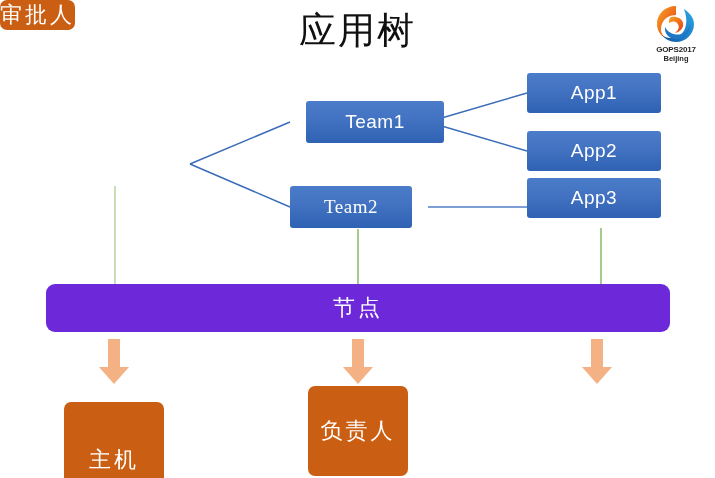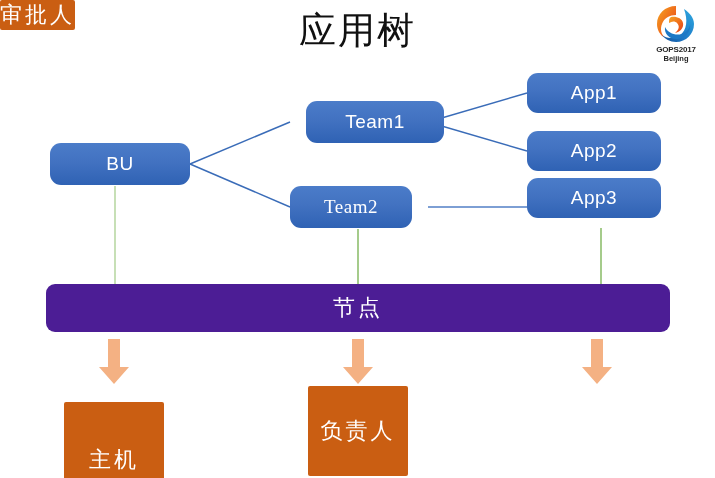--- a/index.html
+++ b/index.html
@@ -73,33 +73,33 @@
     box-sizing: border-box;
     display: flex;
     align-items: center;
     justify-content: center;
     color: #ffffff;
     text-align: center;
     white-space: nowrap;
   }
   .blue {
     background: linear-gradient(to bottom, #4b7cc9 0%, #4272c1 45%, #2f62b4 100%);
-    border-radius: 11px;
+    border-radius: 3px;
     font-size: 19px;
     letter-spacing: 0.5px;
   }
   .green {
-    background: #4c1d95;
+    background: #6d28d9;
     border-radius: 9px;
     font-size: 22px;
     letter-spacing: 3px;
   }
   .orange {
     background: #ca5e12;
-    border-radius: 2px;
+    border-radius: 7px;
     font-size: 22px;
     letter-spacing: 3px;
   }
 
   
   #node-bu    { left: 50px;  top: 143px; width: 140px; height: 42px; }
   #node-team1 { left: 290px; top: 101px; width: 138px; height: 42px; margin-left: 16px; }
   #node-team2 { left: 290px; top: 186px; width: 122px; height: 42px; font-family: Liberation Serif, serif; }
   #node-app1  { left: 527px; top: 73px;  width: 134px; height: 40px; }
   #node-app2  { left: 527px; top: 131px; width: 134px; height: 40px; }
@@ -168,21 +168,20 @@
   <svg class="arrow" id="arrow-1" viewBox="0 0 34 46">
     <polygon points="11,0 23,0 23,28 32,28 17,45 2,28 11,28" fill="#f4b183"></polygon>
   </svg>
   <svg class="arrow" id="arrow-2" viewBox="0 0 34 46">
     <polygon points="11,0 23,0 23,28 32,28 17,45 2,28 11,28" fill="#f4b183"></polygon>
   </svg>
   <svg class="arrow" id="arrow-3" viewBox="0 0 34 46">
     <polygon points="11,0 23,0 23,28 32,28 17,45 2,28 11,28" fill="#f4b183"></polygon>
   </svg>
 
-  <div class="node blue" id="node-bu">BU</div>
   <div class="node blue" id="node-team1">Team1</div>
   <div class="node blue" id="node-team2">Team2</div>
   <div class="node blue" id="node-app1">App1</div>
   <div class="node blue" id="node-app2">App2</div>
   <div class="node blue" id="node-app3">App3</div>
 
   <div class="node green" id="node-jiedian">节点</div>
 
   <div class="node orange" id="node-zhuji">主机</div>
   <div class="node orange" id="node-fuzeren">负责人</div>

